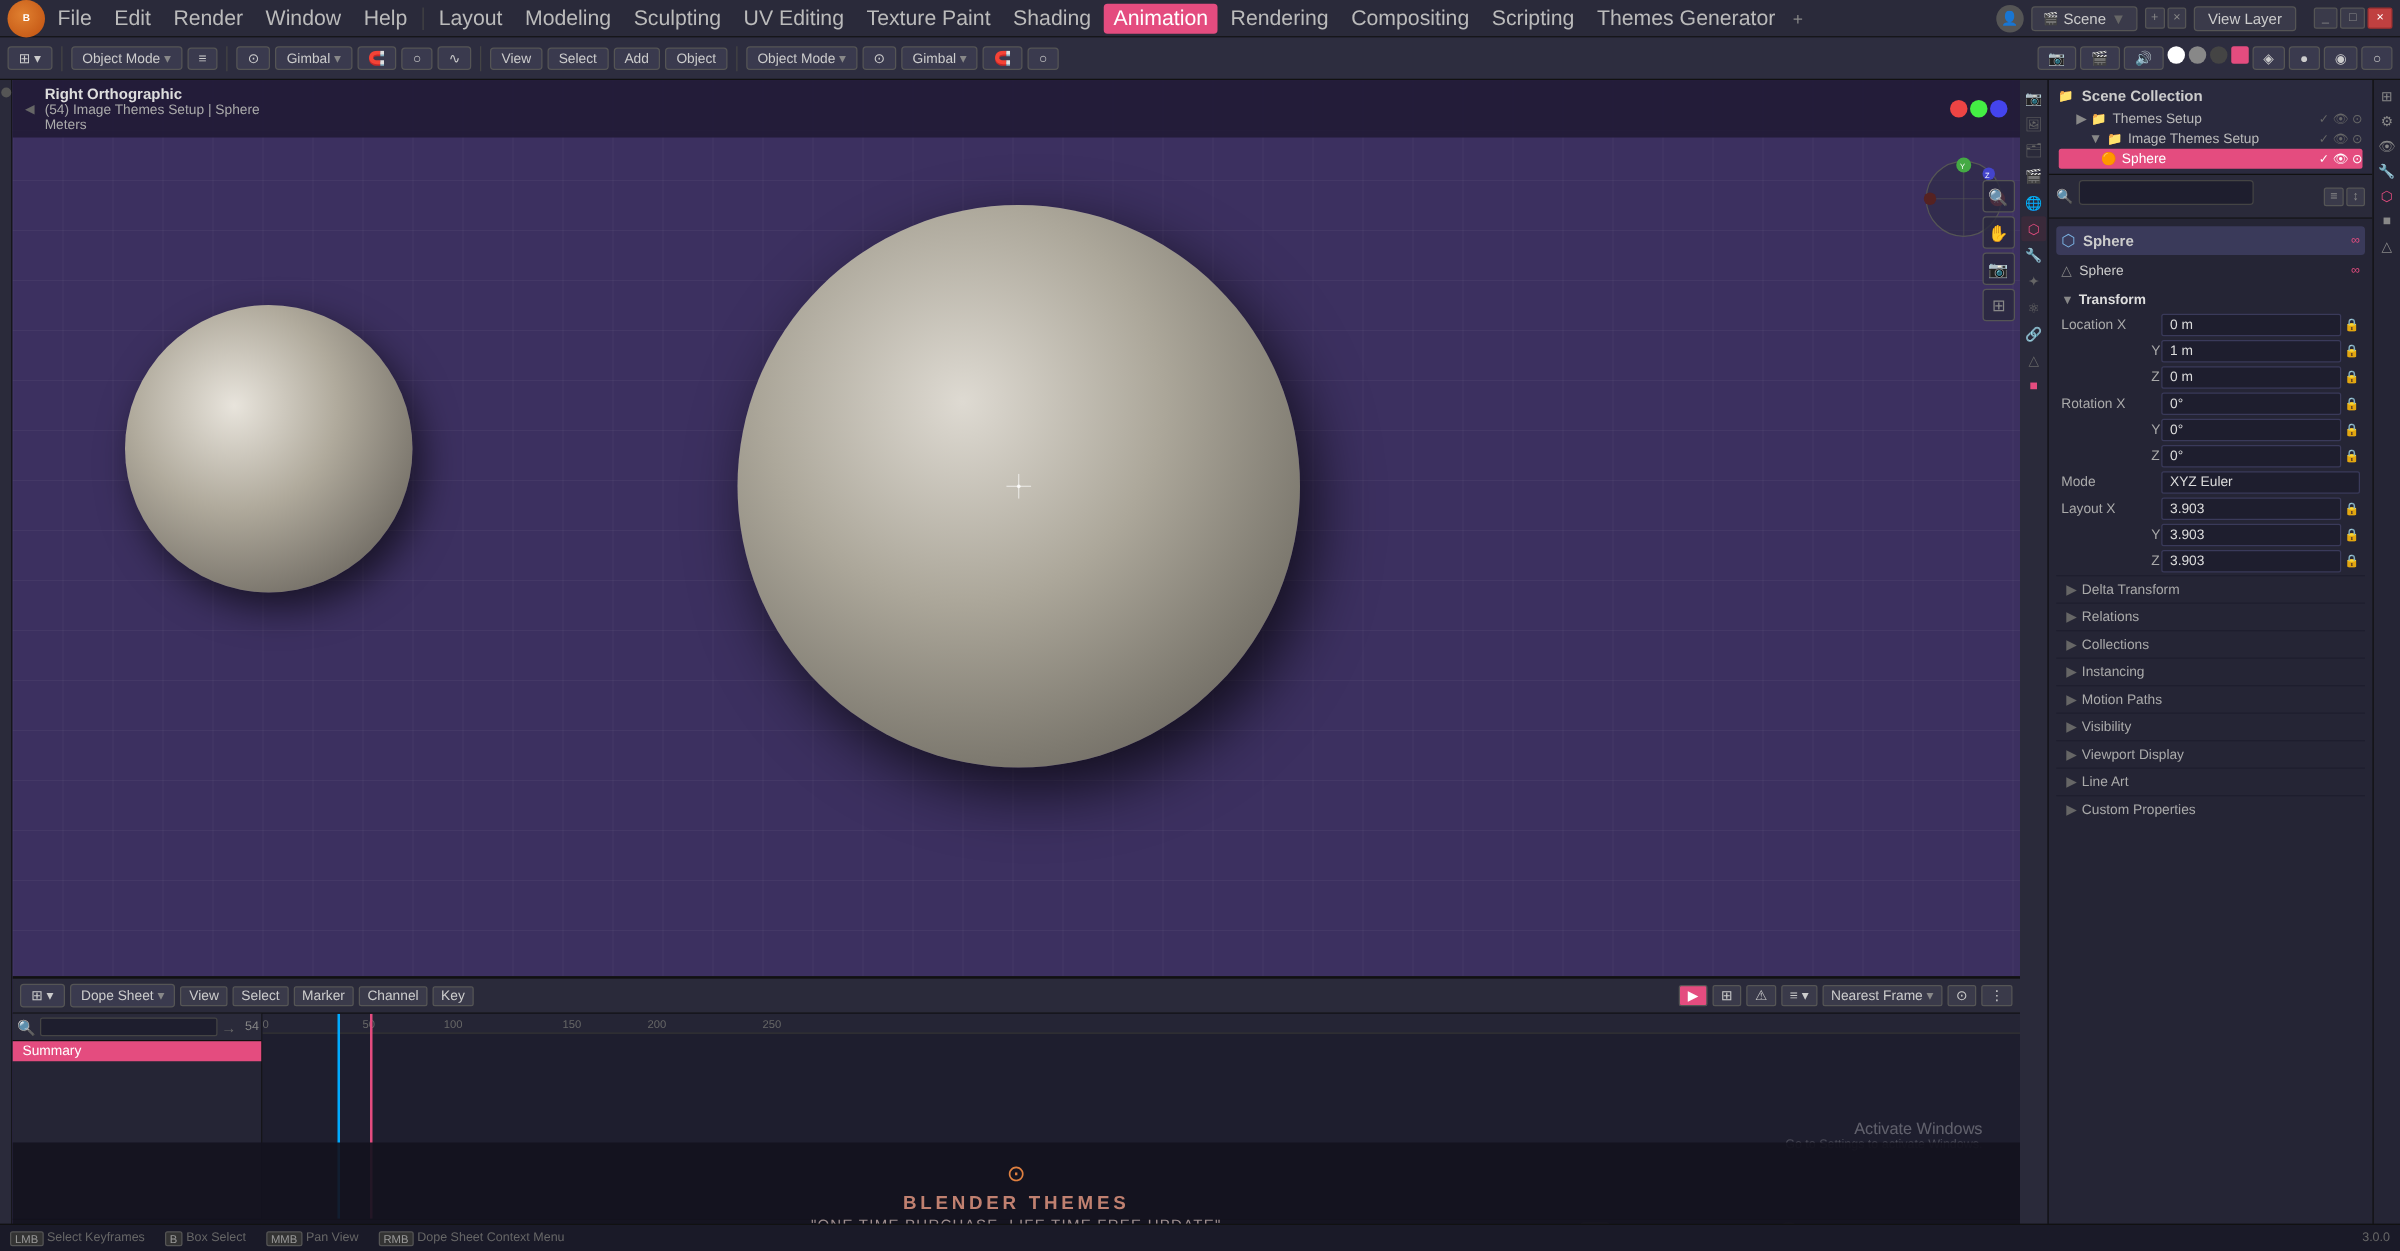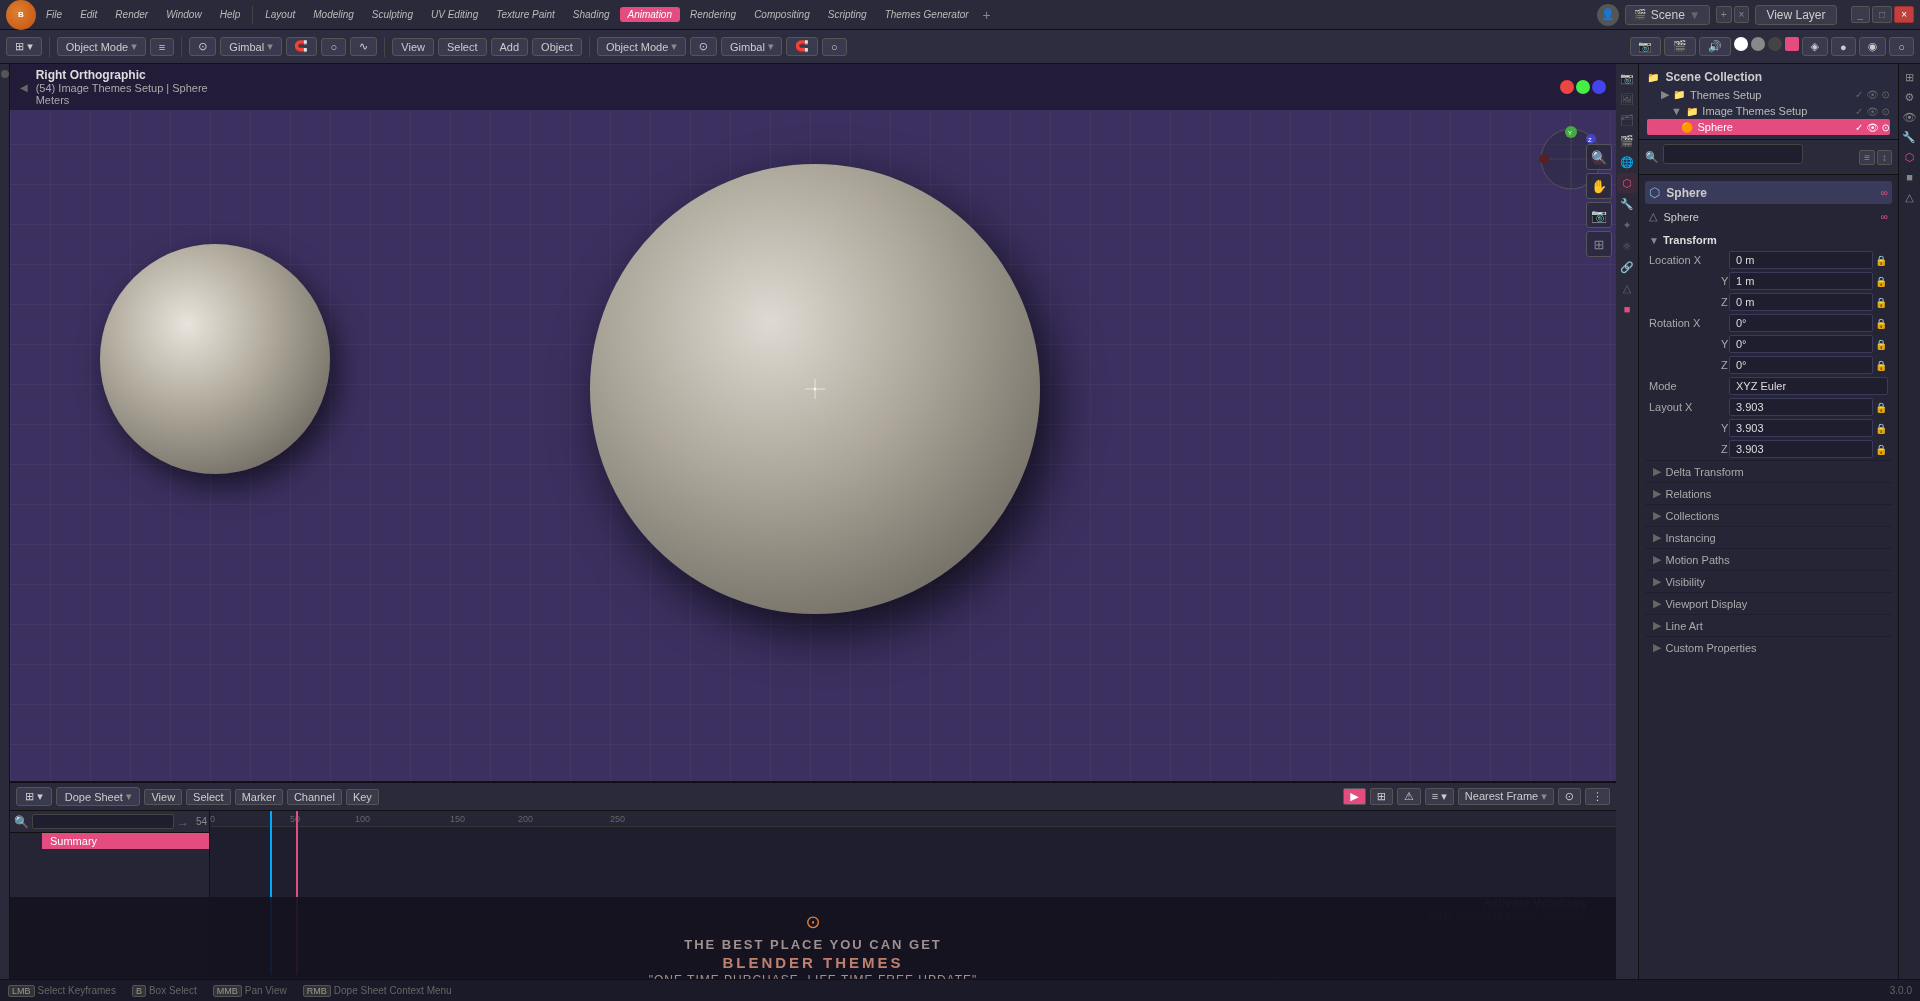--- a/index.html
+++ b/index.html
@@ -4,23 +4,22 @@
   <style>
     * { box-sizing: border-box; margin: 0; padding: 0; }
     body { background: #1a1a2e; color: #ccc; font-family: 'Segoe UI', Arial, sans-serif; font-size: 12px; overflow: hidden; width: 1920px; height: 1001px; }
 
     
     #top-menu {
       display: flex; align-items: center; background: #2a2a3a; height: 30px;
       border-bottom: 1px solid #111; padding: 0 6px; gap: 2px;
     }
     .menu-item {
-      padding: 2px 8px; border-radius: 3px; cursor: pointer; color: #bbb; font-size: 10px;
+      padding: 2px 8px; border-radius: 3px; cursor: pointer; color: #bbb; font-size: 17px;
       white-space: nowrap;
-      font-style: italic;
     }
     .menu-item.active { background: #e44c7f; color: #fff; }
     .menu-sep { width: 1px; background: #444; height: 18px; margin: 0 2px; }
     .menu-right { margin-left: auto; display: flex; align-items: center; gap: 6px; }
     .scene-selector {
       background: #3a3a4a; border: 1px solid #555; border-radius: 3px;
       padding: 2px 8px; color: #ccc; font-size: 12px; cursor: pointer;
       display: flex; align-items: center; gap: 4px;
     }
     .view-layer-btn {
@@ -210,21 +209,21 @@
     }
     #dope-left {
       width: 200px; background: #252535; border-right: 1px solid #111;
       display: flex; flex-direction: column;
     }
     #dope-search-row {
       display: flex; align-items: center; padding: 3px 4px; gap: 3px;
       background: #2a2a3a; border-bottom: 1px solid #111;
     }
     .ds-search { background: #1e1e2e; border: 1px solid #444; border-radius: 2px; color: #ccc; font-size: 10px; padding: 1px 4px; flex: 1; }
-    .summary-item { background: #e44c7f; color: #fff; padding: 2px 8px; font-size: 11px; margin-left: 32px; }
+    .summary-item { background: #e44c7f; color: #fff; padding: 2px 8px; font-size: 11px; }
     #dope-timeline {
       flex: 1; background: #1e1e2e; position: relative; overflow: hidden;
     }
     .timeline-ruler {
       height: 16px; background: #252535; border-bottom: 1px solid #333;
       display: flex; align-items: center; padding: 0 4px;
     }
     .ruler-mark { color: #666; font-size: 9px; position: absolute; }
     .timeline-cursor {
       position: absolute; top: 0; bottom: 0; width: 2px; background: #00aaff; left: 60px; z-index: 2;
@@ -480,21 +479,20 @@
     <div id="vp-right-tools">
       <div class="vp-tool-btn">🔍</div>
       <div class="vp-tool-btn">✋</div>
       <div class="vp-tool-btn">📷</div>
       <div class="vp-tool-btn">⊞</div>
     </div>
 
 
     <div id="watermark">
       <div class="wm-logo">⊙</div>
-      <div class="wm-line1">THE BEST PLACE YOU CAN GET</div>
       <div class="wm-line2">BLENDER THEMES</div>
       <div class="wm-line3">"ONE TIME PURCHASE, LIFE TIME FREE UPDATE"</div>
     </div>
 
     <div id="activate-windows">
       <div>Activate Windows</div>
       <div id="activate-windows-sub">Go to Settings to activate Windows.</div>
     </div>
 
     <div id="dope-sheet-area">

